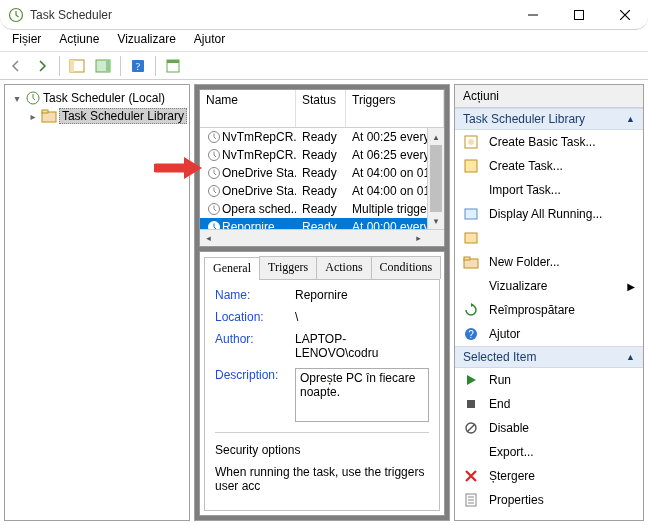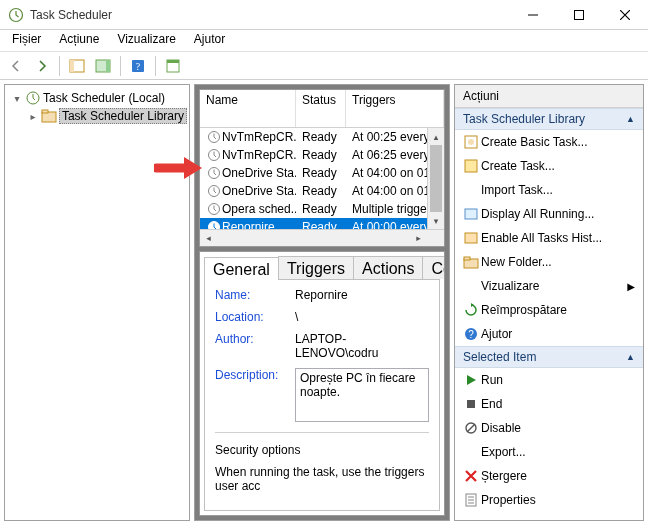--- a/index.html
+++ b/index.html
@@ -1,17 +1,17 @@
 <!DOCTYPE html>
 <html><head>
 <meta charset="utf-8">
 <style>
   * { box-sizing: border-box; margin: 0; padding: 0; }
   html, body { width: 648px; height: 525px; font-family: "Segoe UI", Tahoma, sans-serif; font-size: 12px; background: #fff; overflow: hidden; }
-  .titlebar { height: 30px; background: #fff; display: flex; align-items: center; padding-left: 8px; border-bottom: 1px solid #d0d0d0; }
+  .titlebar { height: 30px; background: #fff; display: flex; align-items: center; padding-left: 8px; border-bottom: 1px solid #d0d0d0; border-radius: 13px; }
   .titlebar .icon { width: 16px; height: 16px; margin-right: 6px; }
   .titlebar .title { flex: 1; color: #333; font-size: 12px; }
   .winbtns { display: flex; }
   .winbtn { width: 46px; height: 30px; display:flex; align-items:center; justify-content:center; color:#333; }
   .menubar { height: 22px; display:flex; padding: 0 4px; gap: 2px; border-bottom:1px solid #e0e0e0; }
   .menuitem { padding: 2px 8px; }
   .toolbar { height: 28px; display:flex; align-items:center; padding: 0 4px; gap: 2px; border-bottom:1px solid #d0d0d0; }
   .tbtn { width: 24px; height: 24px; display:flex; align-items:center; justify-content:center; border:1px solid transparent; }
   .tsep { width:1px; height:20px; background:#ccc; margin:0 3px; }
   .workspace { display:flex; height: 445px; }
@@ -36,33 +36,33 @@
   .c-status { width:50px; }
   .c-trig { flex:1; }
   .hscroll { height:17px; background:#f0f0f0; border-top:1px solid #d0d0d0; position:relative; display:flex; align-items:center; }
   .hscroll .arrow { width:17px; height:17px; display:flex; align-items:center; justify-content:center; font-size:9px; color:#555; }
   .hscroll .track { flex:1; }
   .vbar { position:absolute; right:0; top:0; bottom:0; width:17px; background:#f0f0f0; border-left:1px solid #d0d0d0; display:flex; flex-direction:column; }
   .vbar .arrow { height:17px; display:flex; align-items:center; justify-content:center; font-size:9px; color:#555; }
   .vbar .thumb { background:#c0c0c0; flex:1; margin:0 2px; }
   .detailwrap { flex:1; border:1px solid #999; margin:0 4px 4px 4px; background:#fff; display:flex; flex-direction:column; overflow:hidden; }
   .tabs { display:flex; height:24px; background:#fff; border-bottom:1px solid #c0c0c0; margin:4px 4px 0 4px; position:relative; }
-  .tab { padding:3px 8px; border:1px solid #c0c0c0; border-bottom:none; margin-right:-1px; background:#f0f0f0; font-size:16px; }
+  .tab { padding:3px 8px; border:1px solid #c0c0c0; border-bottom:none; margin-right:-1px; background:#f0f0f0; font-size:12px;font-family:Liberation Serif, serif; }
   .tab.active { background:#fff; position:relative; top:1px; }
   .tabpage { flex:1; padding:8px 10px; overflow:hidden; border:1px solid #c0c0c0; margin:0 4px 4px 4px; border-top:none; background:#fff; }
   .formrow { display:flex; margin-bottom:8px; font-size:12px; }
   .formrow .lbl { width:80px; color:#1d4ed8; }
   .formrow .val { flex:1; }
   .descbox { border:1px solid #abadb3; height:54px; padding:2px 4px; font-size:12px; background:#fff; overflow:hidden; }
   .rightpane { flex:1; margin:4px 4px 4px 2px; border:1px solid #a0a0a0; background:#fff; display:flex; flex-direction:column; }
   .actions-header { background:#f0f0f0; padding:4px 8px; font-size:12px; border-bottom:1px solid #d0d0d0; }
   .actions-body { flex:1; overflow-y:auto; }
   .section-head { background:#e4ecf7; padding:3px 8px; font-size:12px; color:#1a3e6e; display:flex; justify-content:space-between; align-items:center; border-top:1px solid #d0dbe8; border-bottom:1px solid #d0dbe8; }
   .section-head .caret { font-size:9px; color:#1a3e6e; }
-  .actitem { display:flex; align-items:center; height:24px; padding:0 8px; gap:2px; }
+  .actitem { display:flex; align-items:center; height:24px; padding:0 8px; gap:10px; }
   .actitem .aicon { width:16px; height:16px; flex-shrink:0; display:flex; align-items:center; justify-content:center; }
   .actitem .arrow-r { margin-left:auto; font-size:10px; }
   .arrow-callout { position:absolute; left:154px; top:155px; z-index:50; pointer-events:none; }
   .scrollcap { width:17px; height:17px; }
   svg { display:block; }
 </style>
 </head>
 <body>
 
 <div class="titlebar">
@@ -337,21 +337,20 @@
             </svg>
           </span>
           <span>Display All Running...</span>
         </div>
       <div class="actitem">
           <span class="aicon">
             <svg width="16" height="16">
               <rect x="2" y="3" width="12" height="10" fill="#ffe0b0" stroke="#c09020"></rect>
             </svg>
           </span>
-          <span>Enable All Tasks Hist...</span>
         </div>
       <div class="actitem">
           <span class="aicon">
             <svg width="16" height="16">
               <rect x="1" y="5" width="14" height="9" fill="#f5deb3" stroke="#c09020"></rect>
               <rect x="1" y="3" width="6" height="3" fill="#f5deb3" stroke="#c09020"></rect>
             </svg>
           </span>
           <span>New Folder...</span>
         </div>

